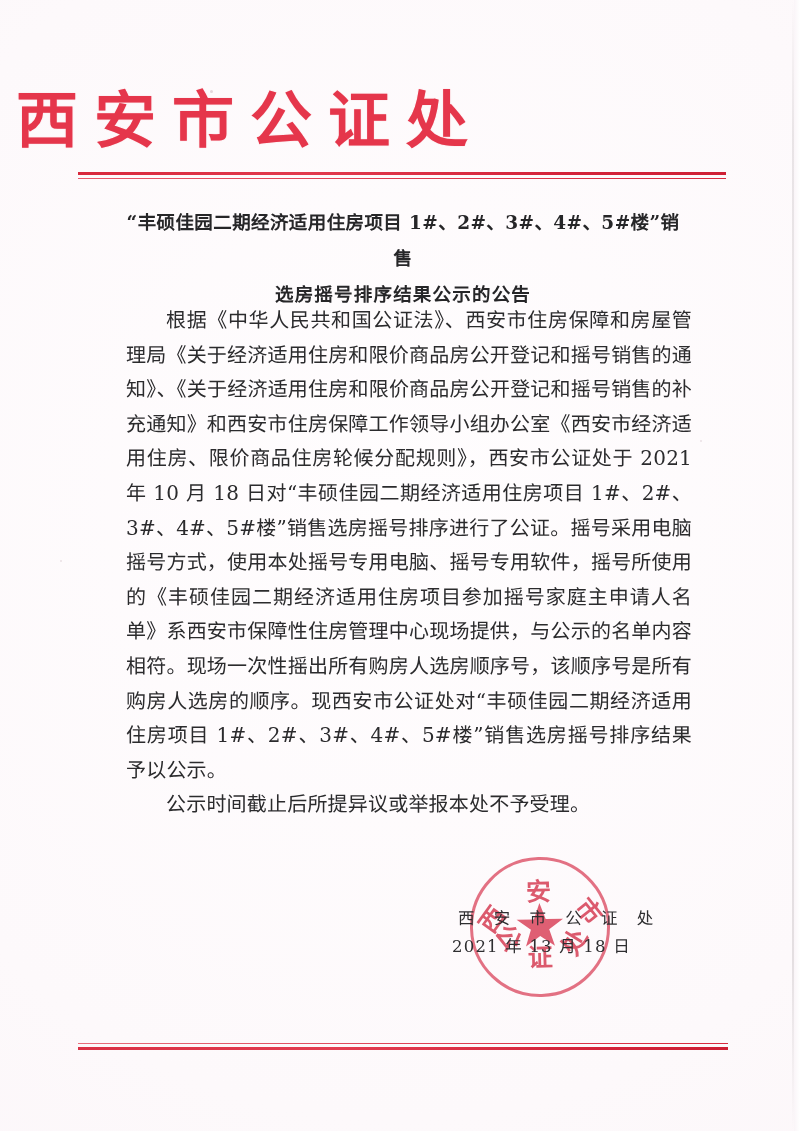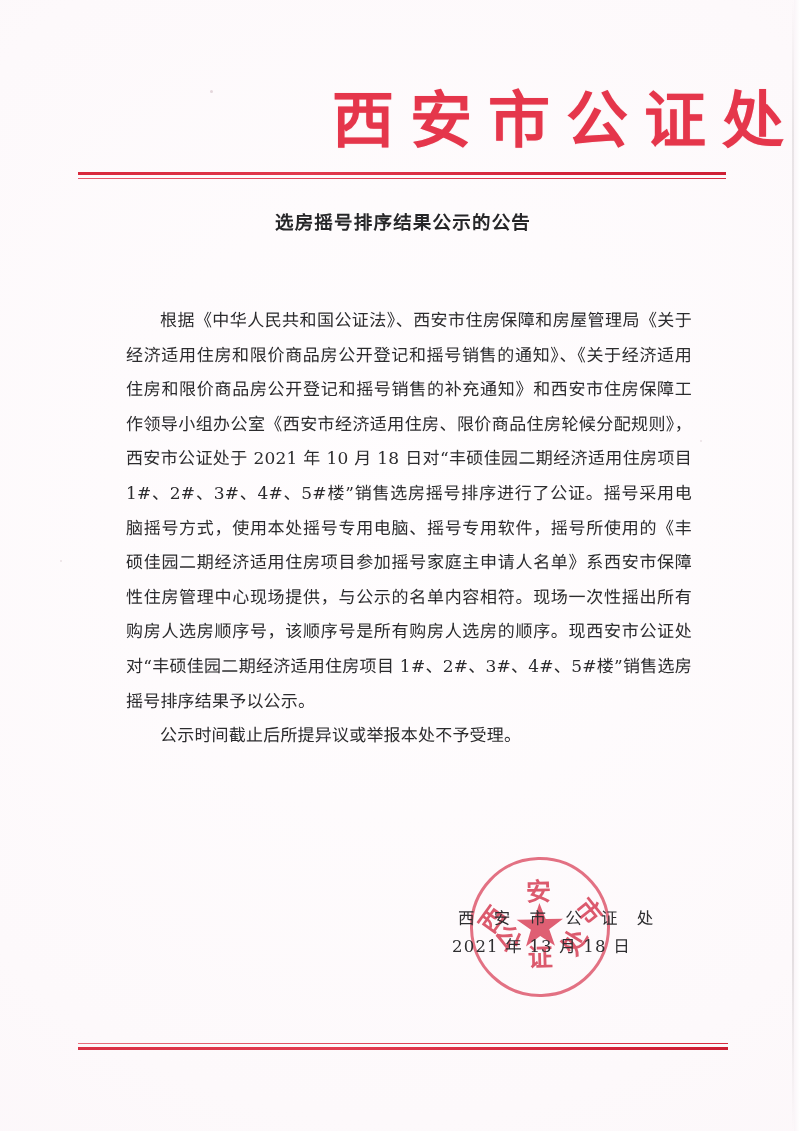--- a/index.html
+++ b/index.html
@@ -42,21 +42,21 @@
     height: 1131px;
     background: linear-gradient(to right, rgba(250,245,248,1) 0%, rgba(255,255,255,1) 100%);
   }
 
   
   .letterhead {
     position: absolute;
     top: 86px;
     left: 0;
     width: 800px;
-    text-align: right;
+    text-align: left;
   }
   .letterhead-title {
     font-family: "DejaVu Serif", "Liberation Serif", serif;
     font-size: 62px;
     font-weight: bold;
     letter-spacing: 16px;
     text-indent: 16px;
     line-height: 1.12;
     color: #e5364b;
     white-space: nowrap;
@@ -93,21 +93,21 @@
     letter-spacing: 0.4px;
   }
   .doc-title-line2 { letter-spacing: 1.2px; }
 
   
   .body-text {
     position: absolute;
     top: 303px;
     left: 126px;
     width: 566px;
-    font-size: 17px;
+    font-size: 20px;
     line-height: 34.6px;
     color: #2b2b2d;
     text-align: justify;
     text-justify: inter-ideograph;
     letter-spacing: 0.2px;
   }
   .body-text p {
     margin: 0;
     text-indent: 2em;
     text-align: justify;
@@ -221,20 +221,21 @@
     <div class="letterhead-title">西安市公证处</div>
   </div>
 
   <div class="header-rules">
     <div class="rule-thick-h"></div>
     <div class="rule-gap-h"></div>
     <div class="rule-thin-h"></div>
   </div>
 
   <div class="doc-title">
+    <div>“丰硕佳园二期经济适用住房项目 1#、2#、3#、4#、5#楼”销售</div>
     <div class="doc-title-line2">选房摇号排序结果公示的公告</div>
   </div>
 
   <div class="body-text">
     <p>根据《中华人民共和国公证法》、西安市住房保障和房屋管理局《关于经济适用住房和限价商品房公开登记和摇号销售的通知》、《关于经济适用住房和限价商品房公开登记和摇号销售的补充通知》和西安市住房保障工作领导小组办公室《西安市经济适用住房、限价商品住房轮候分配规则》，西安市公证处于 2021 年 10 月 18 日对“丰硕佳园二期经济适用住房项目 1#、2#、3#、4#、5#楼”销售选房摇号排序进行了公证。摇号采用电脑摇号方式，使用本处摇号专用电脑、摇号专用软件，摇号所使用的《丰硕佳园二期经济适用住房项目参加摇号家庭主申请人名单》系西安市保障性住房管理中心现场提供，与公示的名单内容相符。现场一次性摇出所有购房人选房顺序号，该顺序号是所有购房人选房的顺序。现西安市公证处对“丰硕佳园二期经济适用住房项目 1#、2#、3#、4#、5#楼”销售选房摇号排序结果予以公示。</p>
     <p>公示时间截止后所提异议或举报本处不予受理。</p>
   </div>
 
   <div class="sign-block">
 

